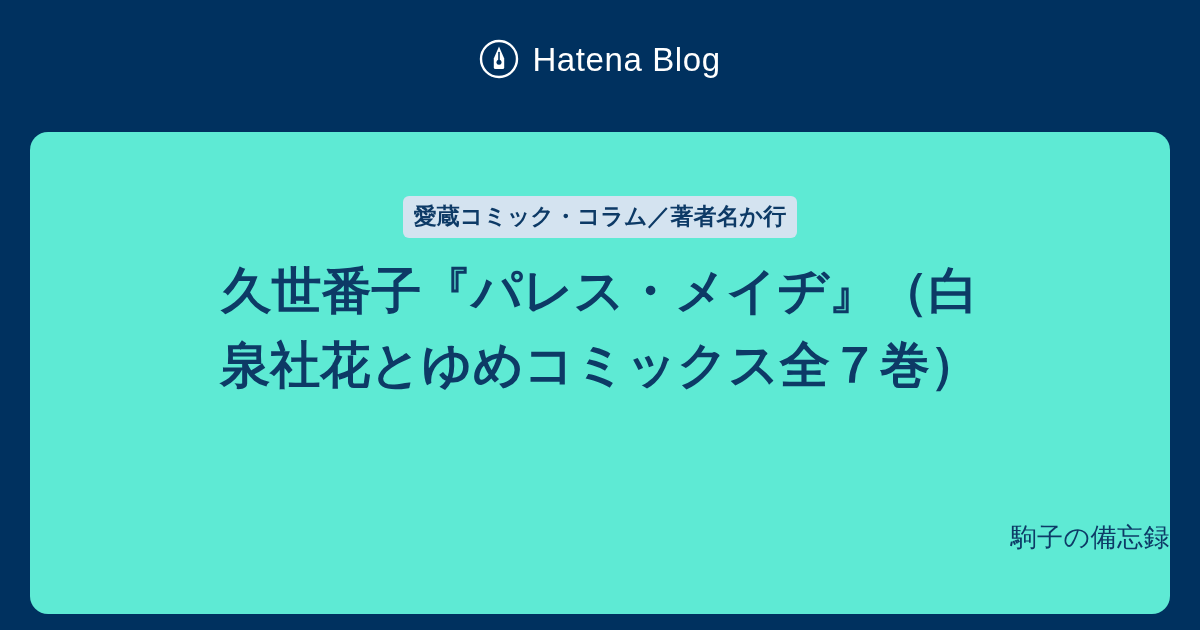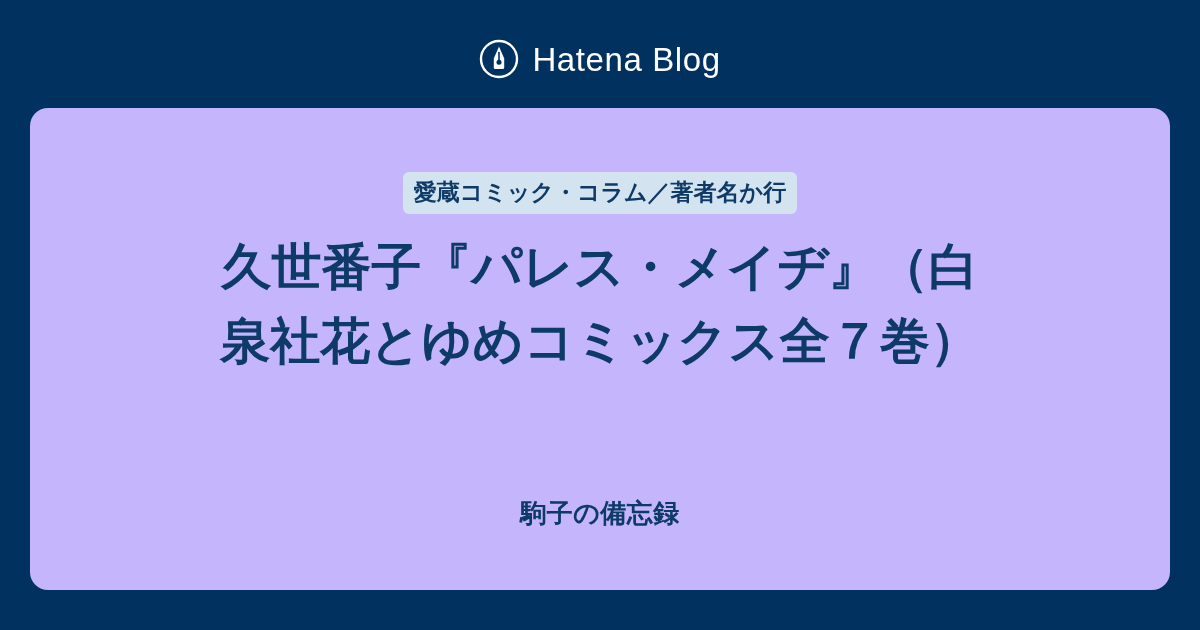--- a/index.html
+++ b/index.html
@@ -44,24 +44,24 @@
     font-size: 33px;
     line-height: 1;
     letter-spacing: 0.6px;
     font-weight: 400;
     white-space: nowrap;
   }
   
   #entry-card {
     position: absolute;
     left: 30px;
-    top: 108px;
+    top: 132px;
     width: 1140px;
     height: 482px;
-    background: #c4b5fd;
+    background: #5eead4;
     border-radius: 18px;
     box-sizing: border-box;
     display: flex;
     flex-direction: column;
     align-items: center;
     overflow: hidden;
   }
   #category-tag {
     margin-top: 64px;
     background: #d4e3f0;
@@ -83,24 +83,24 @@
     font-weight: 700;
     line-height: 74px;
     letter-spacing: 0px;
     word-break: break-all;
   }
   #blog-name {
     position: absolute;
     left: 0;
     right: 0;
     top: 392px;
-    text-align: center;
+    text-align: right;
     color: #0d3a66;
     font-size: 26px;
-    font-weight: 700;
+    font-weight: 400;
     line-height: 1;
     letter-spacing: 0.5px;
   }
 </style>
 </head>
 <body>
 
 <div id="ogp-card">
 
   <div id="site-header">

